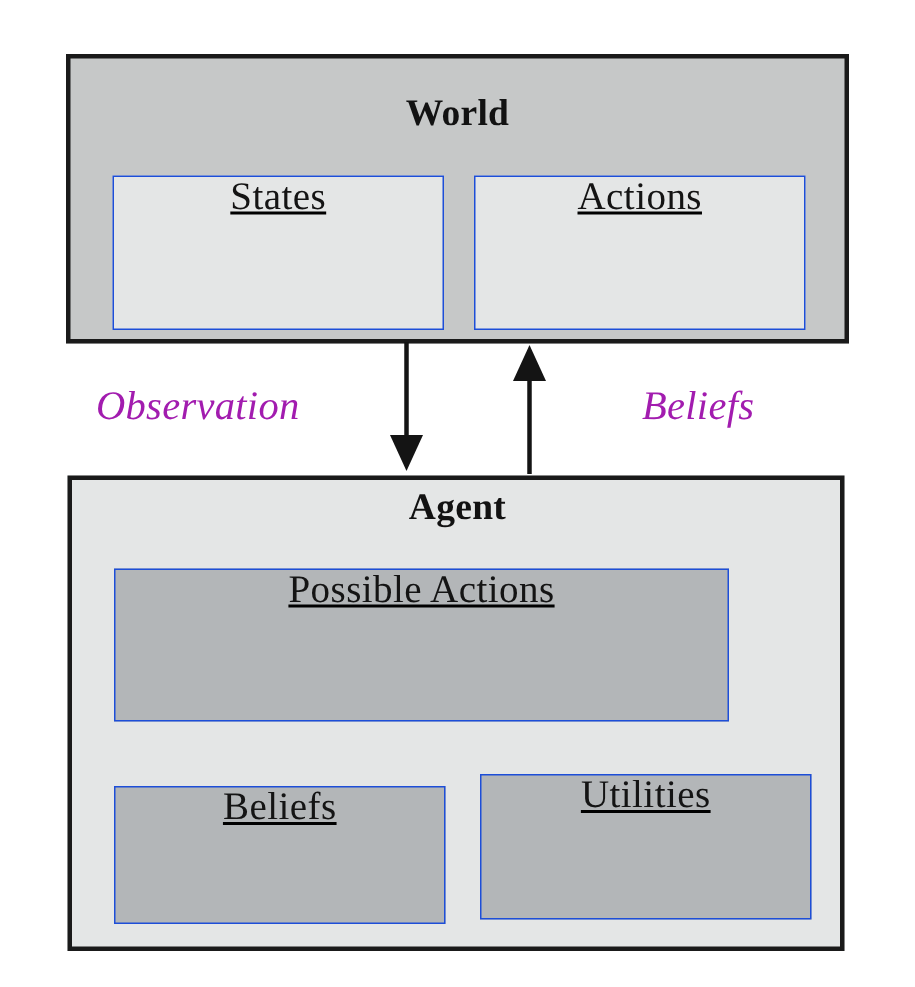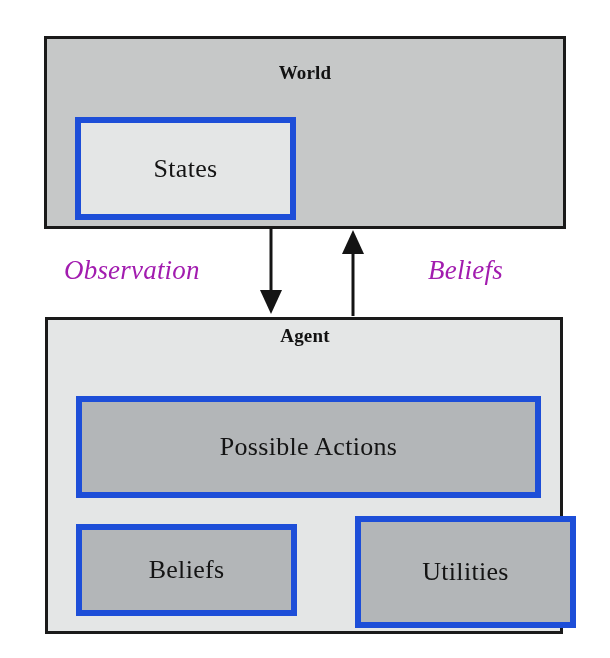--- a/index.html
+++ b/index.html
@@ -37,53 +37,54 @@
     background: #e4e6e6;
   }
 
   
   .section-title {
     position: absolute;
     left: 0;
     width: 100%;
     text-align: center;
     font-weight: bold;
-    font-size: 19px;
+    font-size: 25px;
     color: #121212;
     letter-spacing: 0.2px;
   }
   #world-title { top: 62px; }
   #agent-title { top: 325px; }
 
   
   .inner-box {
     position: absolute;
     box-sizing: border-box;
-    border: 6px solid #1d4ed8;
+    border: 1px solid #1d4ed8;
     display: flex;
-    align-items: center;
+    align-items: flex-start;
     justify-content: center;
+    text-decoration: underline;
   }
   .inner-label {
     font-size: 26px;
     color: #141414;
     line-height: 1;
     letter-spacing: 0.3px;
   }
 
   
   .light-fill { background: #e4e6e6; }
   #states-box  { left: 75px;  top: 117px; width: 221px; height: 103px; }
   #actions-box { left: 316px; top: 117px; width: 221px; height: 103px; }
 
   
   .mid-fill { background: #b3b6b8; }
-  #possible-actions-box { left: 76px;  top: 396px; width: 465px; height: 102px; }
+  #possible-actions-box { left: 76px;  top: 379px; width: 410px; height: 102px; }
   #beliefs-box          { left: 76px;  top: 524px; width: 221px; height: 92px; }
-  #utilities-box        { left: 320px; top: 516px; width: 221px; height: 112px; margin-left: 35px; }
+  #utilities-box        { left: 320px; top: 516px; width: 221px; height: 97px; }
 
   
   .arrow-svg {
     position: absolute;
     overflow: visible;
   }
   #observation-arrow { left: 255px; top: 228px; }
   #planning-arrow    { left: 337px; top: 228px; }
 
   
@@ -104,20 +105,23 @@
 <div id="canvas">
 
   <div id="world-box" class="outer-box"></div>
 
   <div id="world-title" class="section-title">World</div>
 
   <div id="states-box" class="inner-box light-fill">
     <span class="inner-label">States</span>
   </div>
 
+  <div id="actions-box" class="inner-box light-fill">
+    <span class="inner-label">Actions</span>
+  </div>
 
   <svg id="observation-arrow" class="arrow-svg" width="32" height="88" viewBox="0 0 32 88">
     <line x1="16" y1="0" x2="16" y2="68" stroke="#141414" stroke-width="3"></line>
     <polygon points="16,86 5,62 27,62" fill="#141414"></polygon>
   </svg>
 
   <svg id="planning-arrow" class="arrow-svg" width="32" height="88" viewBox="0 0 32 88">
     <line x1="16" y1="88" x2="16" y2="20" stroke="#141414" stroke-width="3"></line>
     <polygon points="16,2 5,26 27,26" fill="#141414"></polygon>
   </svg>

